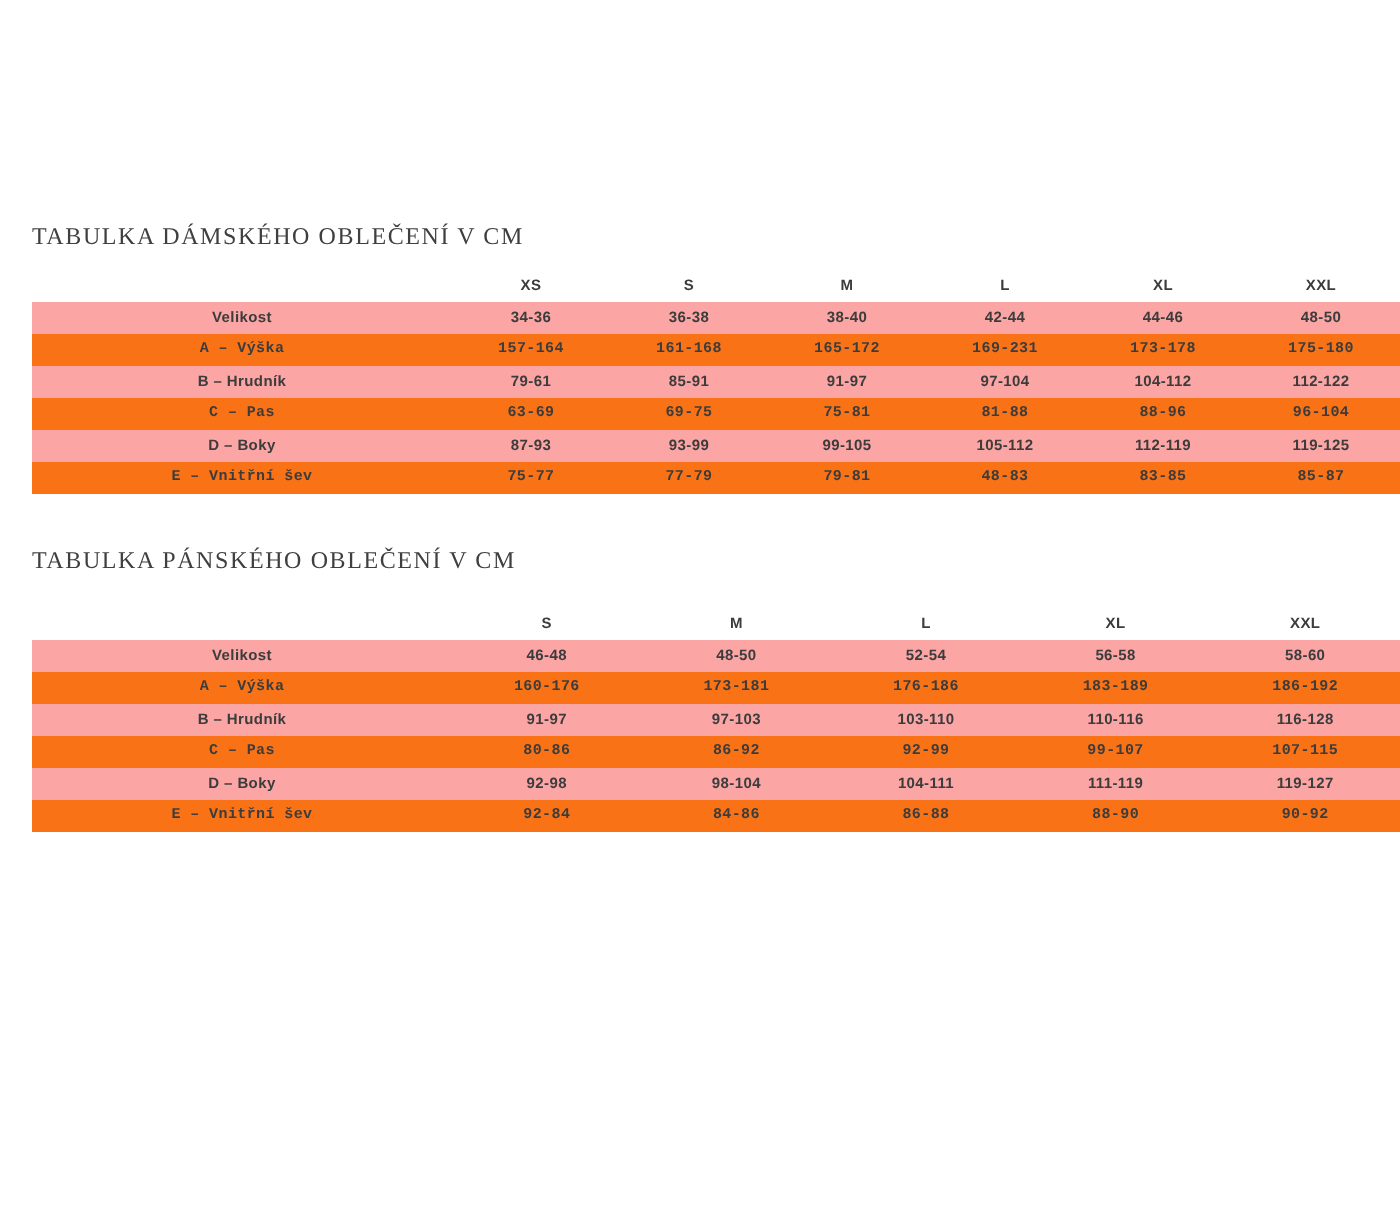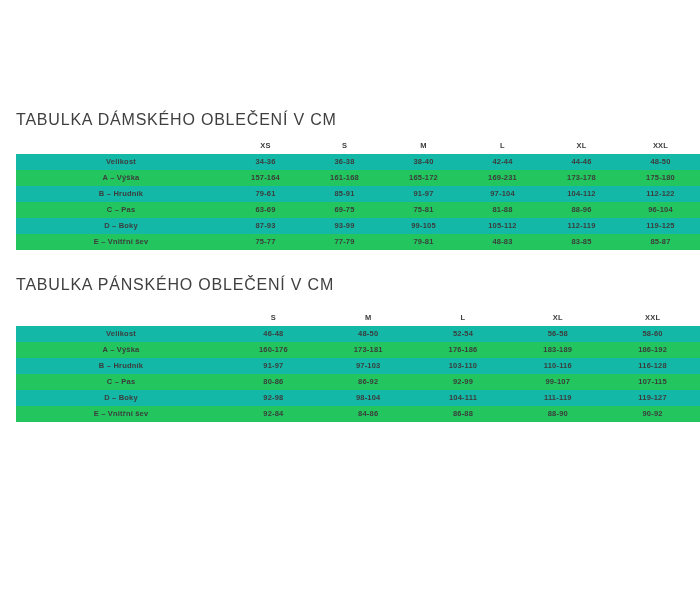--- a/index.html
+++ b/index.html
@@ -15,25 +15,26 @@
     overflow: hidden;
   }
   .page {
     position: relative;
     width: 700px;
     height: 608px;
     box-sizing: border-box;
     padding: 0 8px;
   }
   .section-title {
-    font-size: 16px;
+    font-size: 12px;
     letter-spacing: 0.8px;
     font-weight: 400;
     color: #3f3f3f;
     text-transform: uppercase;
+    font-family: Liberation Serif, serif;
   }
   #women-title { margin: 111px 0 0 8px; }
   #men-title { margin: 26px 0 16px 8px; }
 
   table.size-table {
     width: 684px;
     border-collapse: collapse;
     margin: 9px 0 0 8px;
     table-layout: fixed;
   }
@@ -51,22 +52,22 @@
   }
   table.size-table .row-label {
     text-align: center;
     font-weight: bold;
   }
   tr.head-row td {
     background: #ffffff;
     height: 16px;
     color: #3c3c3c;
   }
-  tr.band-dark td { background: #14b8a6; }
-  tr.band-light td { background: #22c55e; }
+  tr.band-dark td { background: #fca5a5; }
+  tr.band-light td { background: #f97316; font-family: Liberation Mono, monospace; }
 
   
   col.label-col { width: 210px; }
   col.val-col-6 { width: 79px; }
   col.val-col-5 { width: 94.8px; }
 </style>
 </head>
 <body>
 
 <div class="page">

